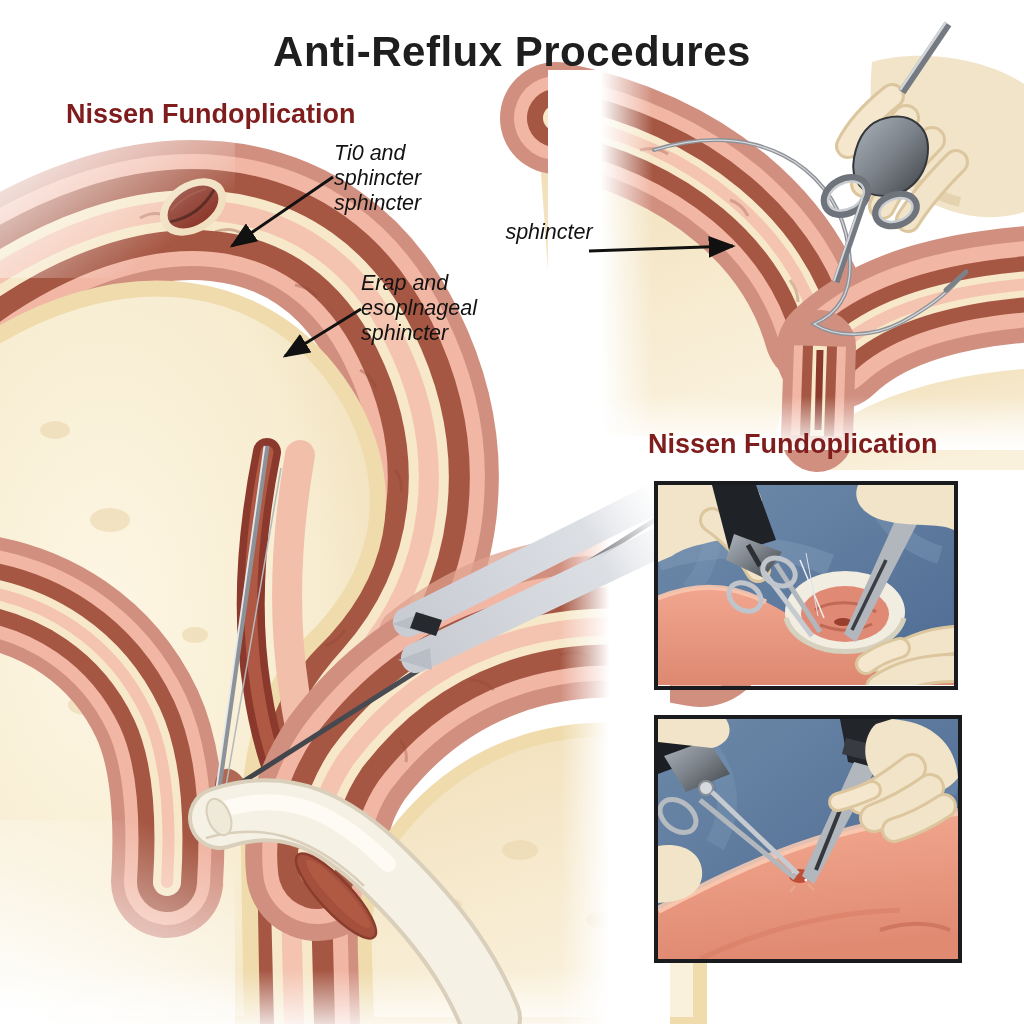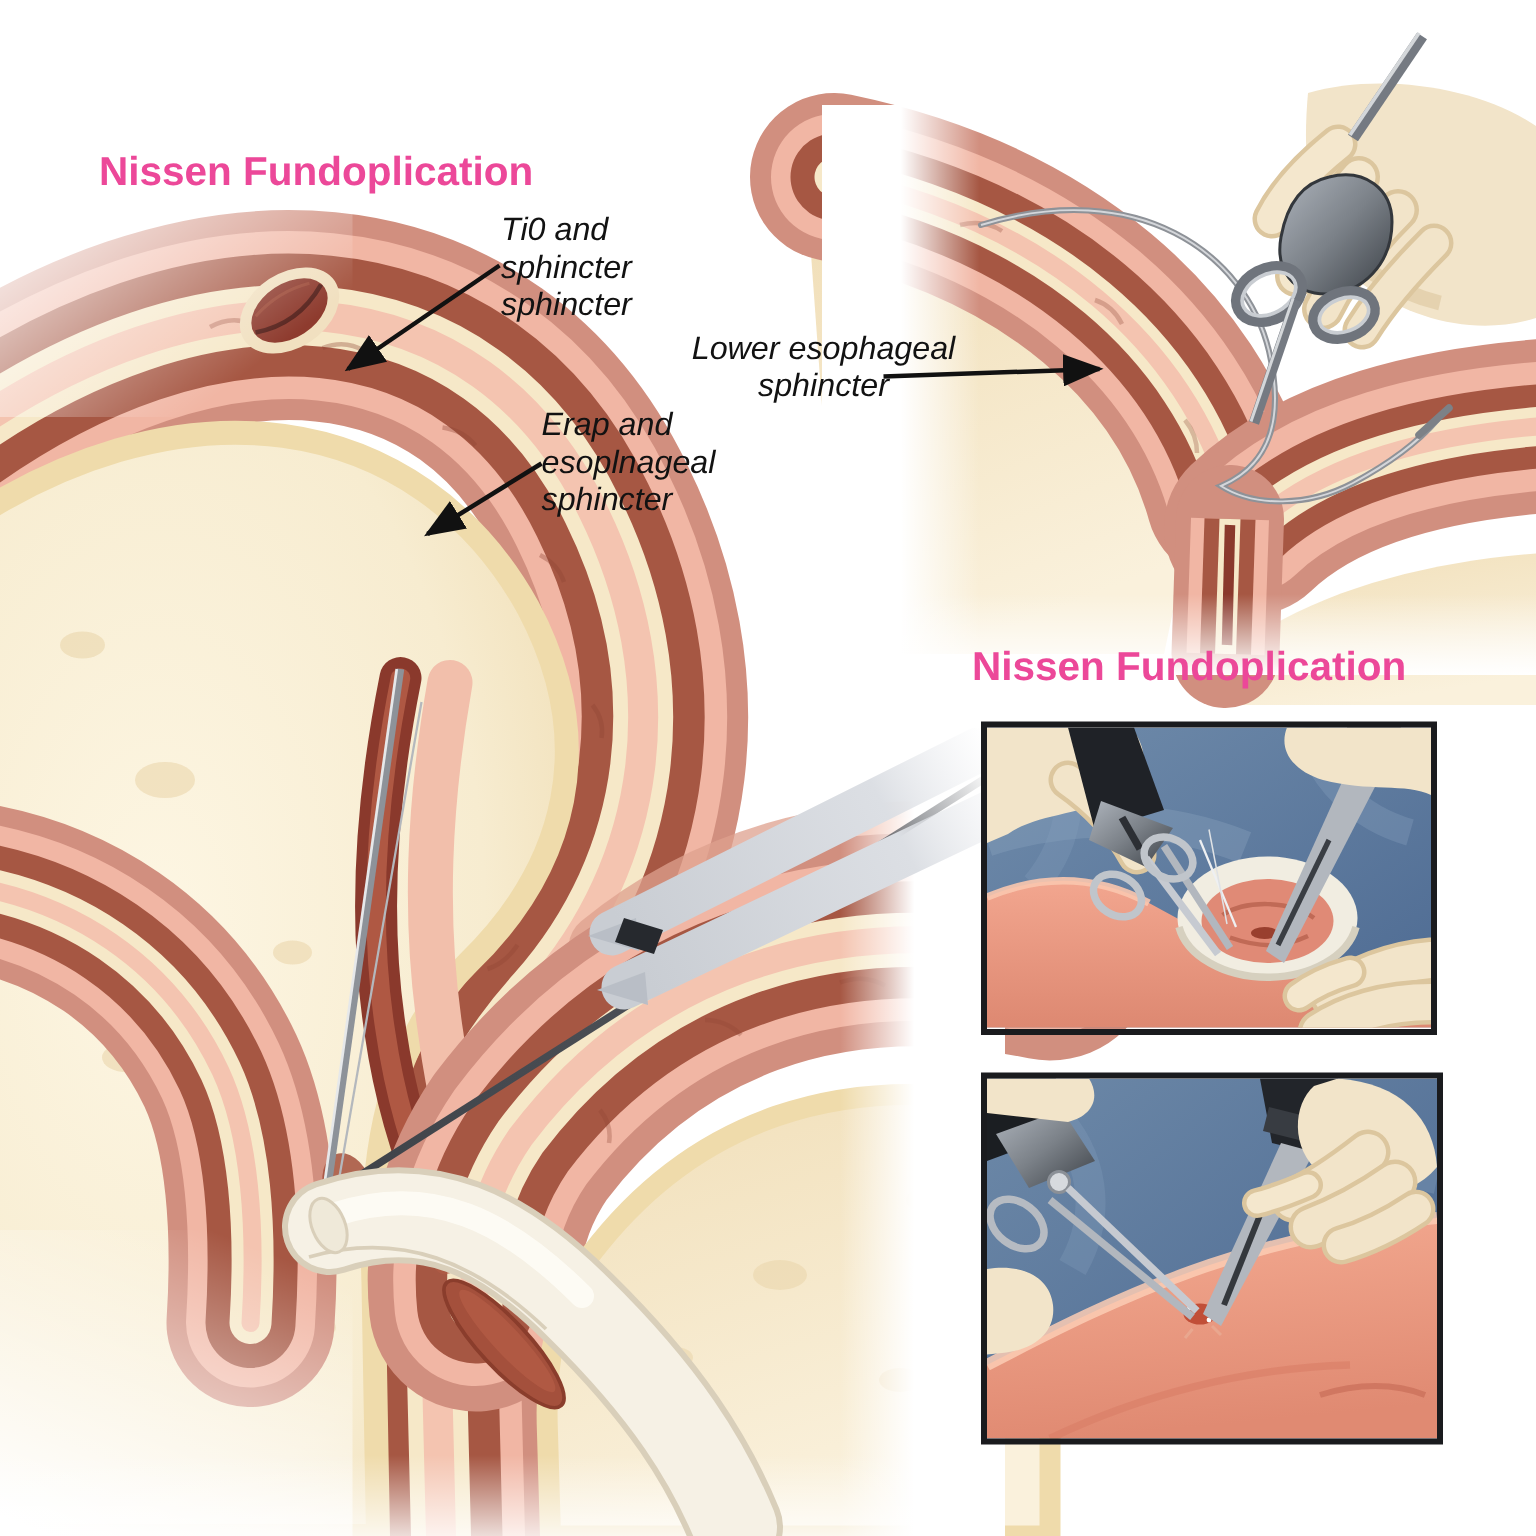--- a/index.html
+++ b/index.html
@@ -2,21 +2,21 @@
 <html><head>
 <meta charset="utf-8">
 <style>
   html,body{margin:0;padding:0;background:#ffffff;}
   #stage{position:relative;width:1024px;height:1024px;background:#ffffff;overflow:hidden;
          font-family:"Liberation Sans","DejaVu Sans",sans-serif;}
   #art{position:absolute;left:0;top:0;}
   .txt{position:absolute;color:#111;}
   .title{left:0;right:0;top:28px;text-align:center;font-size:42px;font-weight:bold;
          color:#1e1e1e;letter-spacing:0.5px;}
-  .heading{font-size:27px;font-weight:bold;color:#ec4899;white-space:nowrap;}
+  .heading{font-size:27px;font-weight:bold;color:#7f1d1d;white-space:nowrap;}
   .heading-left{left:66px;top:99px;}
   .heading-right{left:648px;top:429px;}
   .callout{font-size:21.5px;line-height:25px;color:#121212;font-style:italic;}
   .co-tio{left:334px;top:141px;}
   .co-erap{left:361px;top:271px;}
   .co-les{left:449px;top:220px;width:200px;text-align:center;}
 </style>
 </head>
 <body>
 
@@ -365,35 +365,35 @@
   </g>
   <rect x="656" y="717" width="304" height="244" fill="none" stroke-width="4" stroke="#1a1b1e"></rect>
 
   <g>
     <path d="M 333 177 L 232 246" fill="none" stroke-width="3" marker-end="url(#ah)" stroke="#111111"></path>
     <path d="M 361 309 L 285 356" fill="none" stroke-width="3" marker-end="url(#ah)" stroke="#111111"></path>
     <path d="M 589 251 L 733 246" fill="none" stroke-width="3" marker-end="url(#ah)" stroke="#111111"></path>
   </g>
 </svg>
 
+<div class="txt title">Anti-Reflux Procedures</div>
 
 <div class="txt heading heading-left">Nissen Fundoplication</div>
 
 <div class="txt heading heading-right">Nissen Fundoplication</div>
 
 <div class="txt callout co-tio">
   <div>Ti0 and</div>
   <div>sphincter</div>
   <div>sphincter</div>
 </div>
 
 <div class="txt callout co-erap">
   <div>Erap and</div>
   <div>esoplnageal</div>
   <div>sphincter</div>
 </div>
 
 <div class="txt callout co-les">
-  <div>Lower esophageal</div>
   <div>sphincter</div>
 </div>
 
 </div>
 
 </body></html>

